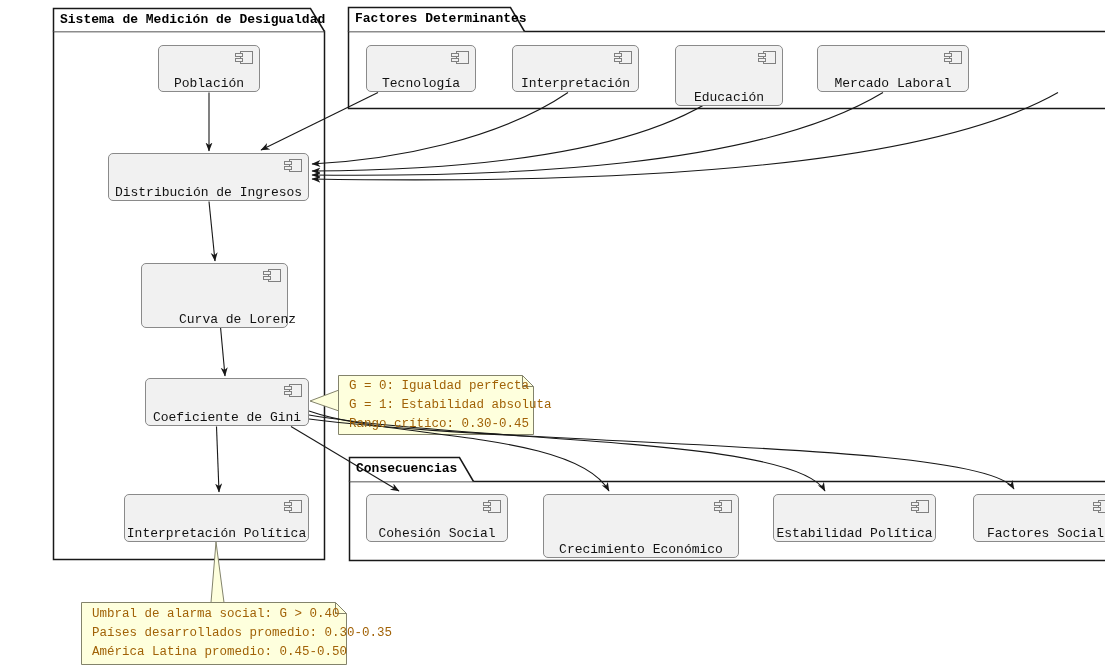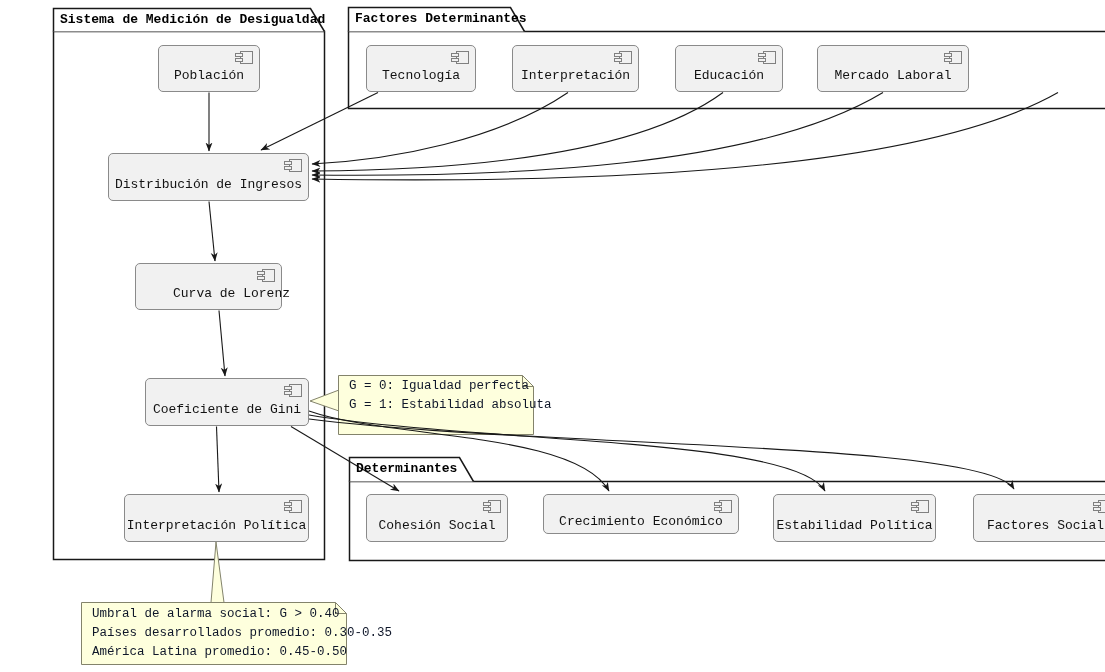--- a/index.html
+++ b/index.html
@@ -10,26 +10,26 @@
     margin-left:48px;
   }
   #overlay { position:absolute; left:0; top:0; z-index:1; }
   .pkg-title {
     position:absolute; z-index:2; font-size:13px; font-weight:bold; color:#000;
     white-space:nowrap;
   }
   .component {
     position:absolute; z-index:2; box-sizing:border-box;
     background:#F1F1F1; border:1px solid #8A8A8A; border-radius:5px;
-    display:flex; align-items:center; justify-content:center;
+    display:flex; align-items:flex-end; justify-content:center;
     padding-top:14px; font-size:13px; color:#121212; white-space:nowrap;
   }
   .cicon { position:absolute; top:5px; right:6px; line-height:0; }
   .note-text {
-    position:absolute; z-index:2; font-size:12.5px; color:#0f172a;
+    position:absolute; z-index:2; font-size:12.5px; color:#a16207;
     line-height:19px; white-space:nowrap;
   }
 </style>
 </head>
 <body>
 
 <div id="canvas">
 
   <svg id="overlay" width="1105" height="672" viewBox="0 0 1105 672">
     <defs>
@@ -77,21 +77,21 @@
       <path d="M168.5,426.5 L171,492" marker-end="url(#arrow)"></path>
       <path d="M243,426.5 L351,491" marker-end="url(#arrow)"></path>
       <path d="M261,411 C340,439 527,431 561,491" marker-end="url(#arrow)"></path>
       <path d="M261,415 C430,443 747,437 777,491" marker-end="url(#arrow)"></path>
       <path d="M261,419 C480,447 937,441 966,489" marker-end="url(#arrow)"></path>
     </g>
   </svg>
 
   <div class="pkg-title" style="left:12px; top:12px;">Sistema de Medición de Desigualdad</div>
   <div class="pkg-title" style="left:307px; top:11px;">Factores Determinantes</div>
-  <div class="pkg-title" style="left:308px; top:461px;">Determinantes</div>
+  <div class="pkg-title" style="left:308px; top:461px;">Consecuencias</div>
 
   <div class="component" style="left:110px; top:45px; width:102px; height:47px;">
     <span class="cicon">
       <svg width="18" height="13" viewBox="0 0 18 13">
           <rect x="5.5" y="0.5" width="12" height="12" fill="#F1F1F1" stroke="#808080"></rect>
           <rect x="0.5" y="2.5" width="7" height="3" fill="#F1F1F1" stroke="#808080"></rect>
           <rect x="0.5" y="7.5" width="7" height="3" fill="#F1F1F1" stroke="#808080"></rect>
         </svg>
     </span>
     <span>Población</span>
@@ -101,21 +101,21 @@
     <span class="cicon">
       <svg width="18" height="13" viewBox="0 0 18 13">
           <rect x="5.5" y="0.5" width="12" height="12" fill="#F1F1F1" stroke="#808080"></rect>
           <rect x="0.5" y="2.5" width="7" height="3" fill="#F1F1F1" stroke="#808080"></rect>
           <rect x="0.5" y="7.5" width="7" height="3" fill="#F1F1F1" stroke="#808080"></rect>
         </svg>
     </span>
     <span>Distribución de Ingresos</span>
   </div>
 
-  <div class="component" style="left:87px; top:263px; width:147px; height:47px;padding-left:46px;">
+  <div class="component" style="left:93px; top:263px; width:147px; height:65px;padding-left:46px;">
     <span class="cicon">
       <svg width="18" height="13" viewBox="0 0 18 13">
           <rect x="5.5" y="0.5" width="12" height="12" fill="#F1F1F1" stroke="#808080"></rect>
           <rect x="0.5" y="2.5" width="7" height="3" fill="#F1F1F1" stroke="#808080"></rect>
           <rect x="0.5" y="7.5" width="7" height="3" fill="#F1F1F1" stroke="#808080"></rect>
         </svg>
     </span>
     <span>Curva de Lorenz</span>
   </div>
 
@@ -156,21 +156,21 @@
     <span class="cicon">
       <svg width="18" height="13" viewBox="0 0 18 13">
           <rect x="5.5" y="0.5" width="12" height="12" fill="#F1F1F1" stroke="#808080"></rect>
           <rect x="0.5" y="2.5" width="7" height="3" fill="#F1F1F1" stroke="#808080"></rect>
           <rect x="0.5" y="7.5" width="7" height="3" fill="#F1F1F1" stroke="#808080"></rect>
         </svg>
     </span>
     <span>Interpretación</span>
   </div>
 
-  <div class="component" style="left:627px; top:45px; width:108px; height:47px;">
+  <div class="component" style="left:627px; top:45px; width:108px; height:61px;">
     <span class="cicon">
       <svg width="18" height="13" viewBox="0 0 18 13">
           <rect x="5.5" y="0.5" width="12" height="12" fill="#F1F1F1" stroke="#808080"></rect>
           <rect x="0.5" y="2.5" width="7" height="3" fill="#F1F1F1" stroke="#808080"></rect>
           <rect x="0.5" y="7.5" width="7" height="3" fill="#F1F1F1" stroke="#808080"></rect>
         </svg>
     </span>
     <span>Educación</span>
   </div>
 
@@ -190,21 +190,21 @@
     <span class="cicon">
       <svg width="18" height="13" viewBox="0 0 18 13">
           <rect x="5.5" y="0.5" width="12" height="12" fill="#F1F1F1" stroke="#808080"></rect>
           <rect x="0.5" y="2.5" width="7" height="3" fill="#F1F1F1" stroke="#808080"></rect>
           <rect x="0.5" y="7.5" width="7" height="3" fill="#F1F1F1" stroke="#808080"></rect>
         </svg>
     </span>
     <span>Cohesión Social</span>
   </div>
 
-  <div class="component" style="left:495px; top:494px; width:196px; height:40px;">
+  <div class="component" style="left:495px; top:494px; width:196px; height:64px;">
     <span class="cicon">
       <svg width="18" height="13" viewBox="0 0 18 13">
           <rect x="5.5" y="0.5" width="12" height="12" fill="#F1F1F1" stroke="#808080"></rect>
           <rect x="0.5" y="2.5" width="7" height="3" fill="#F1F1F1" stroke="#808080"></rect>
           <rect x="0.5" y="7.5" width="7" height="3" fill="#F1F1F1" stroke="#808080"></rect>
         </svg>
     </span>
     <span>Crecimiento Económico</span>
   </div>
 
@@ -226,20 +226,21 @@
           <rect x="0.5" y="2.5" width="7" height="3" fill="#F1F1F1" stroke="#808080"></rect>
           <rect x="0.5" y="7.5" width="7" height="3" fill="#F1F1F1" stroke="#808080"></rect>
         </svg>
     </span>
     <span>Factores Social</span>
   </div>
 
   <div class="note-text" style="left:301px; top:377px;">
     <div>G = 0: Igualdad perfecta</div>
     <div>G = 1: Estabilidad absoluta</div>
+    <div>Rango crítico: 0.30-0.45</div>
   </div>
 
   <div class="note-text" style="left:44px; top:605px;">
     <div>Umbral de alarma social: G &gt; 0.40</div>
     <div>Países desarrollados promedio: 0.30-0.35</div>
     <div>América Latina promedio: 0.45-0.50</div>
   </div>
 
 </div>
 

